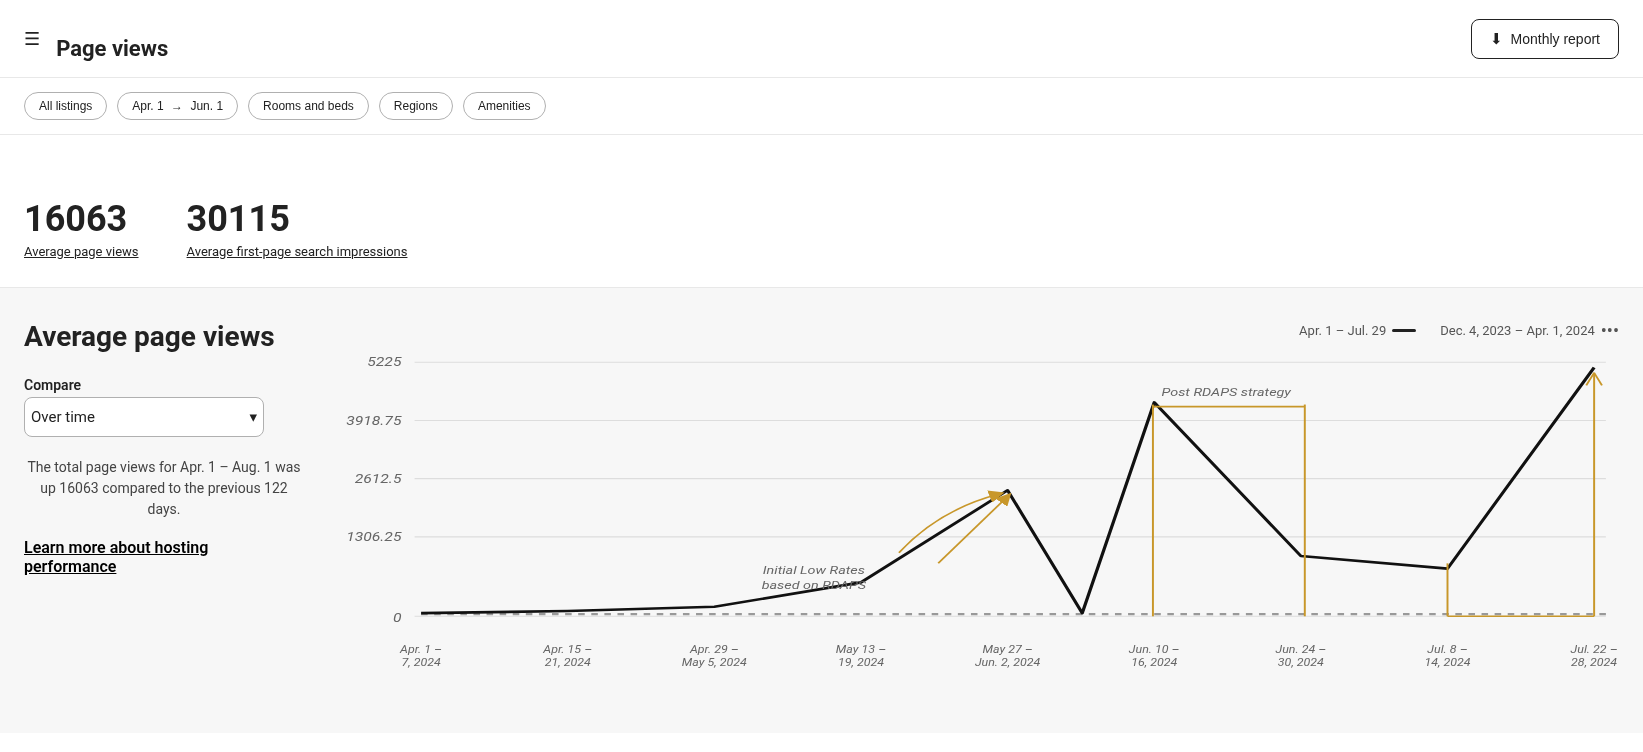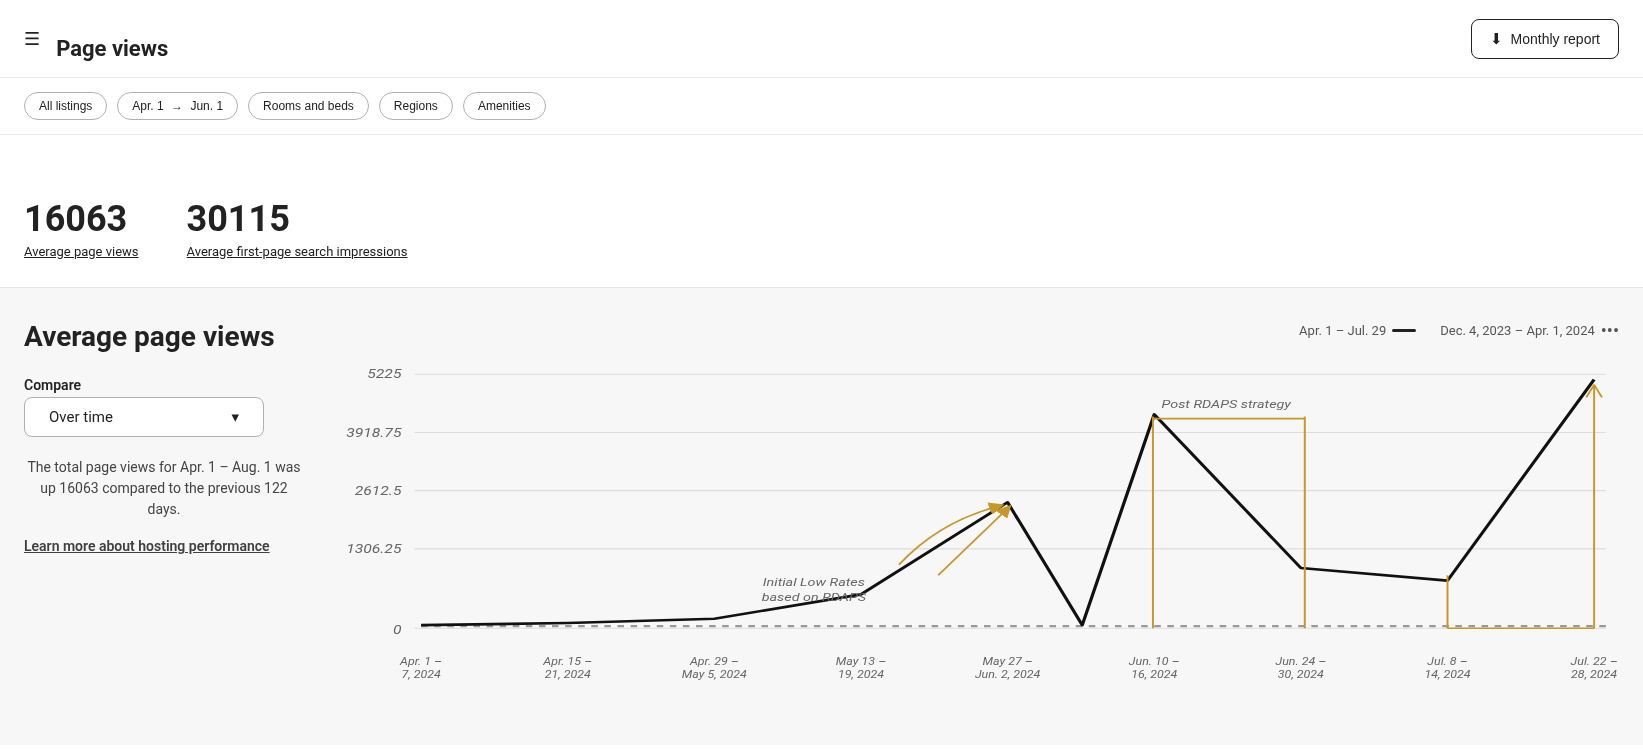--- a/index.html
+++ b/index.html
@@ -116,51 +116,51 @@
       font-weight: 600;
       color: #222;
       margin-bottom: 4px;
     }
     .compare-select {
       display: flex;
       align-items: center;
       justify-content: space-between;
       border: 1.5px solid #b0b0b0;
       border-radius: 8px;
-      padding: 10px 24px;
+      padding: 10px 6px;
       font-size: 15px;
       cursor: pointer;
       background: #fff;
       margin-bottom: 20px;
       width: 240px;
     }
     .description-text {
       font-size: 14px;
       color: #444;
       line-height: 1.5;
       margin-bottom: 18px;
       text-align: center;
     }
     .learn-more-link {
-      font-size: 14px;
-      color: #404040;
+      font-size: 16px;
+      color: #000000;
       font-weight: 600;
       text-decoration: underline;
       cursor: pointer;
     }
     .chart-right {
       flex: 1;
       position: relative;
     }
     .chart-legend {
       display: flex;
       align-items: center;
       gap: 24px;
       justify-content: flex-end;
-      margin-bottom: 12px;
+      margin-bottom: 0;
       font-size: 13px;
       color: #555;
     }
     .legend-item {
       display: flex;
       align-items: center;
       gap: 6px;
     }
     .legend-line-solid {
       width: 24px;

